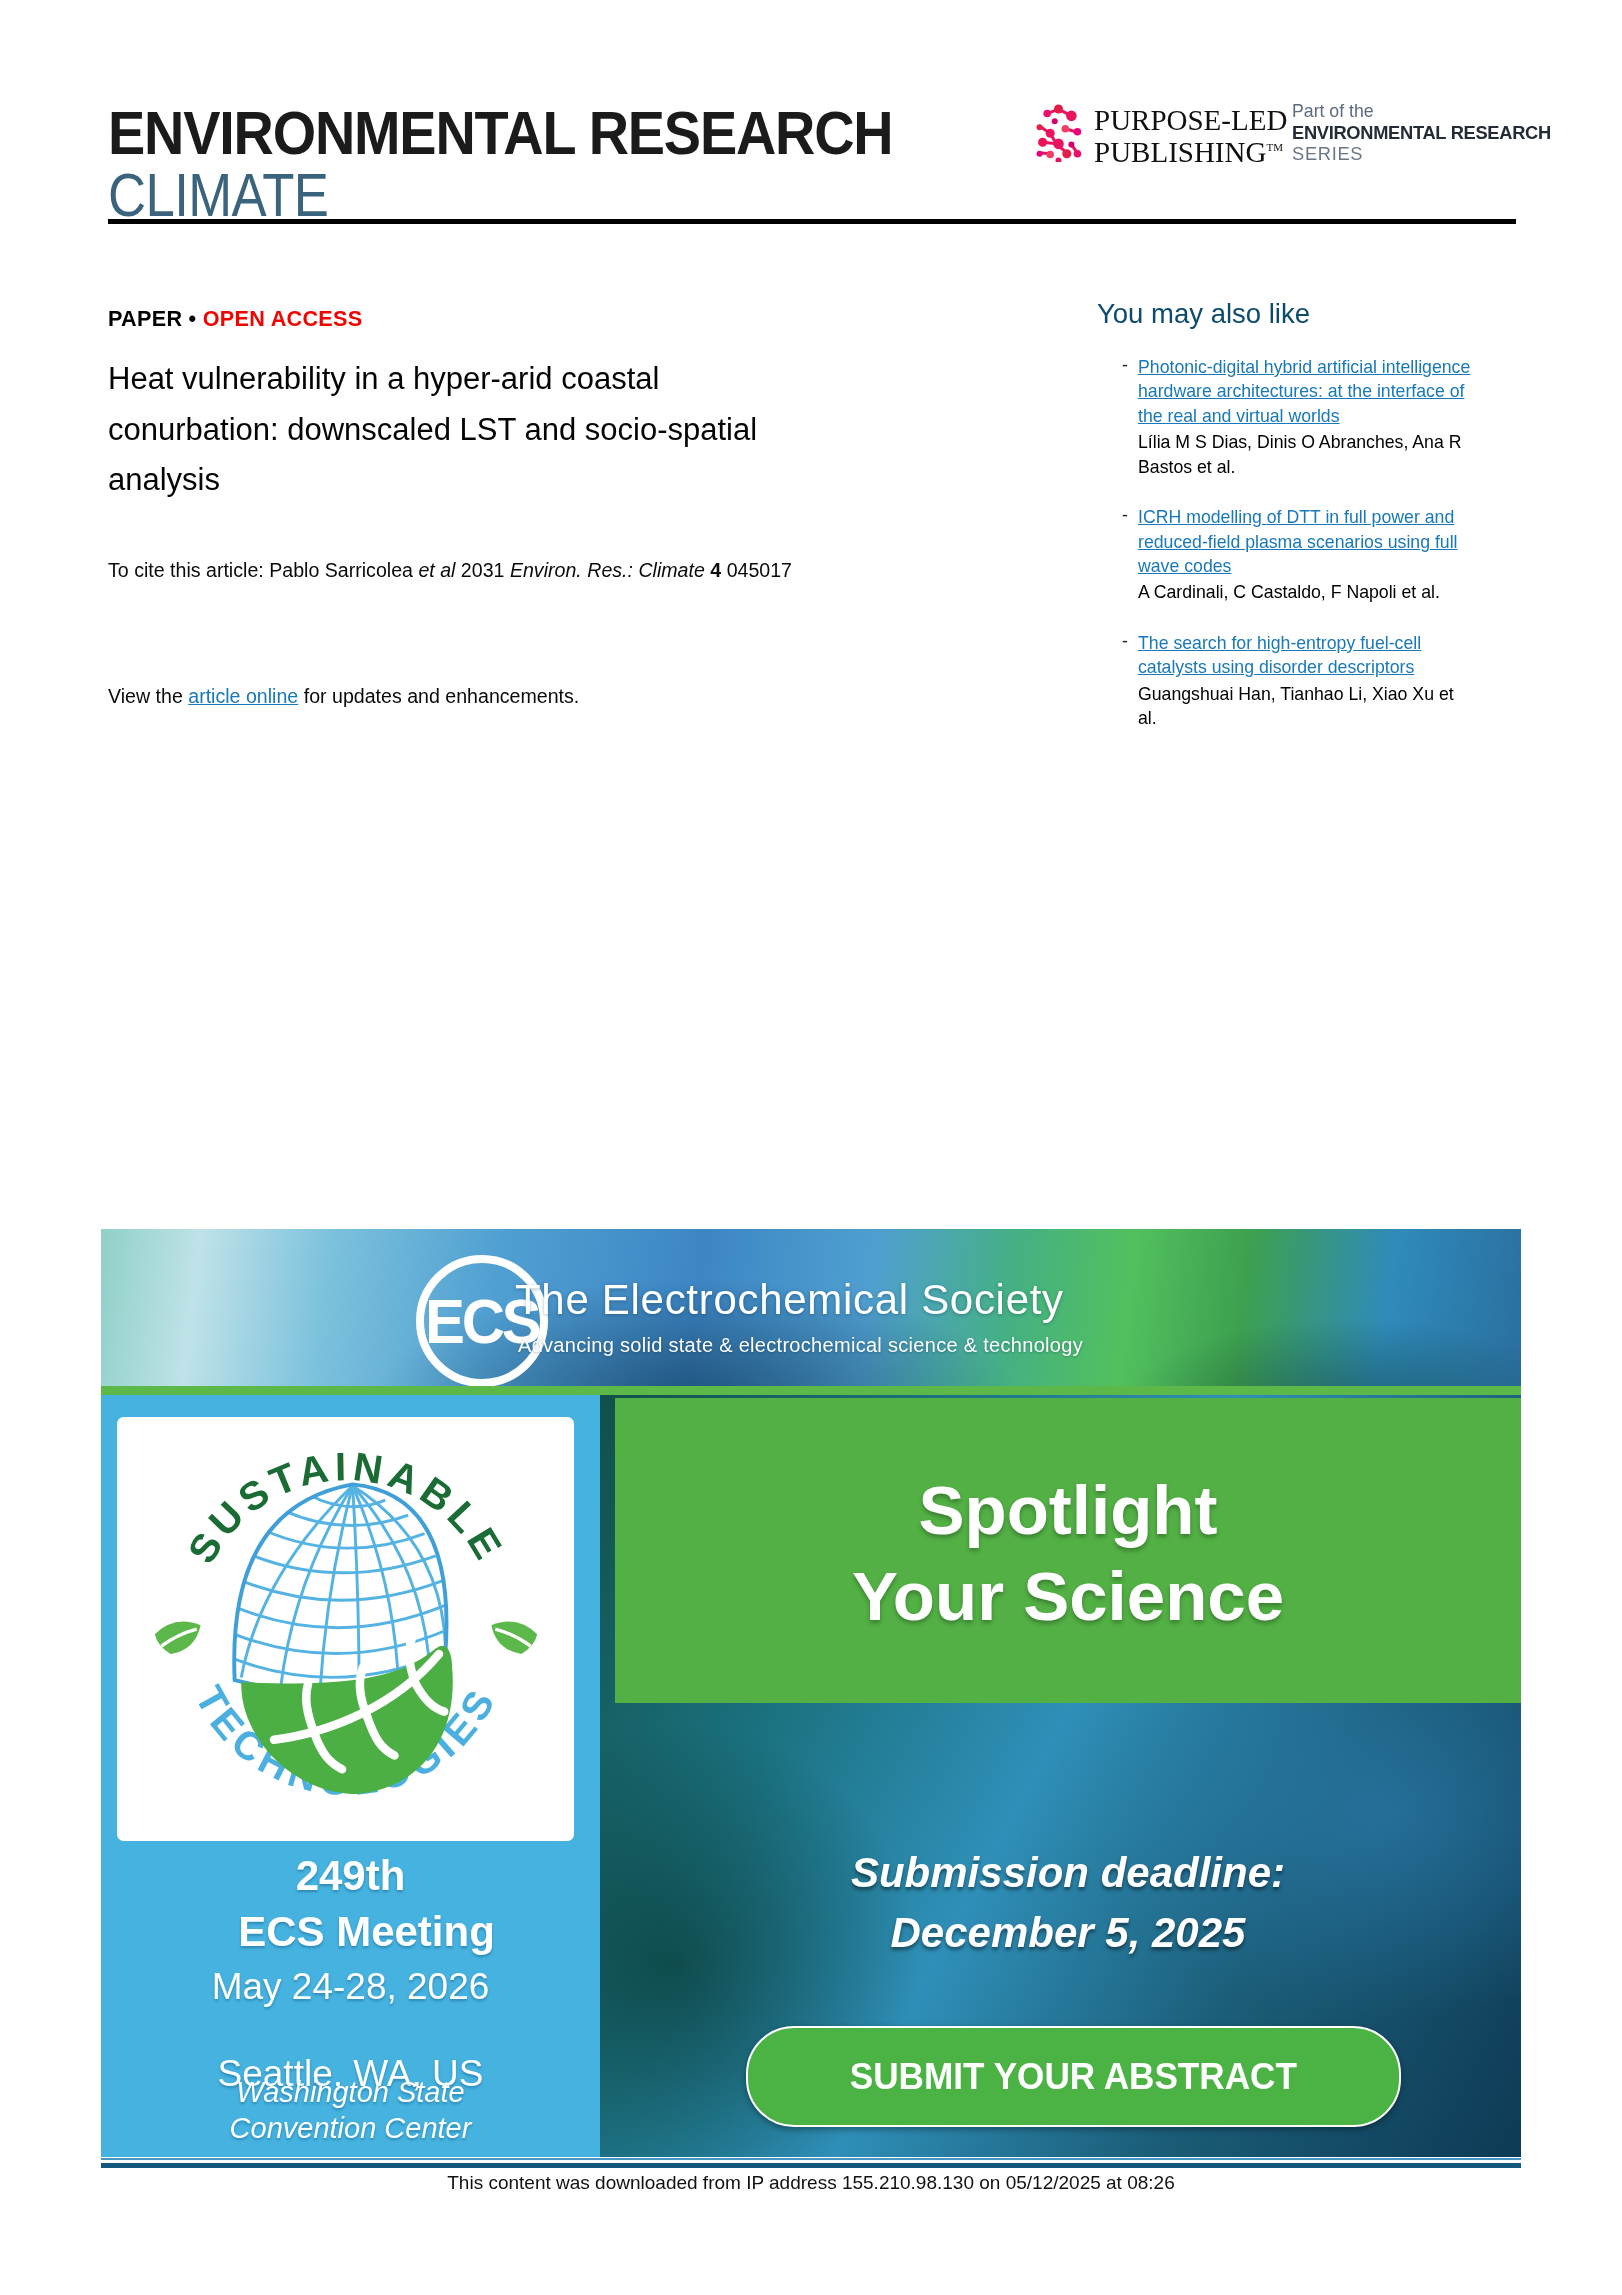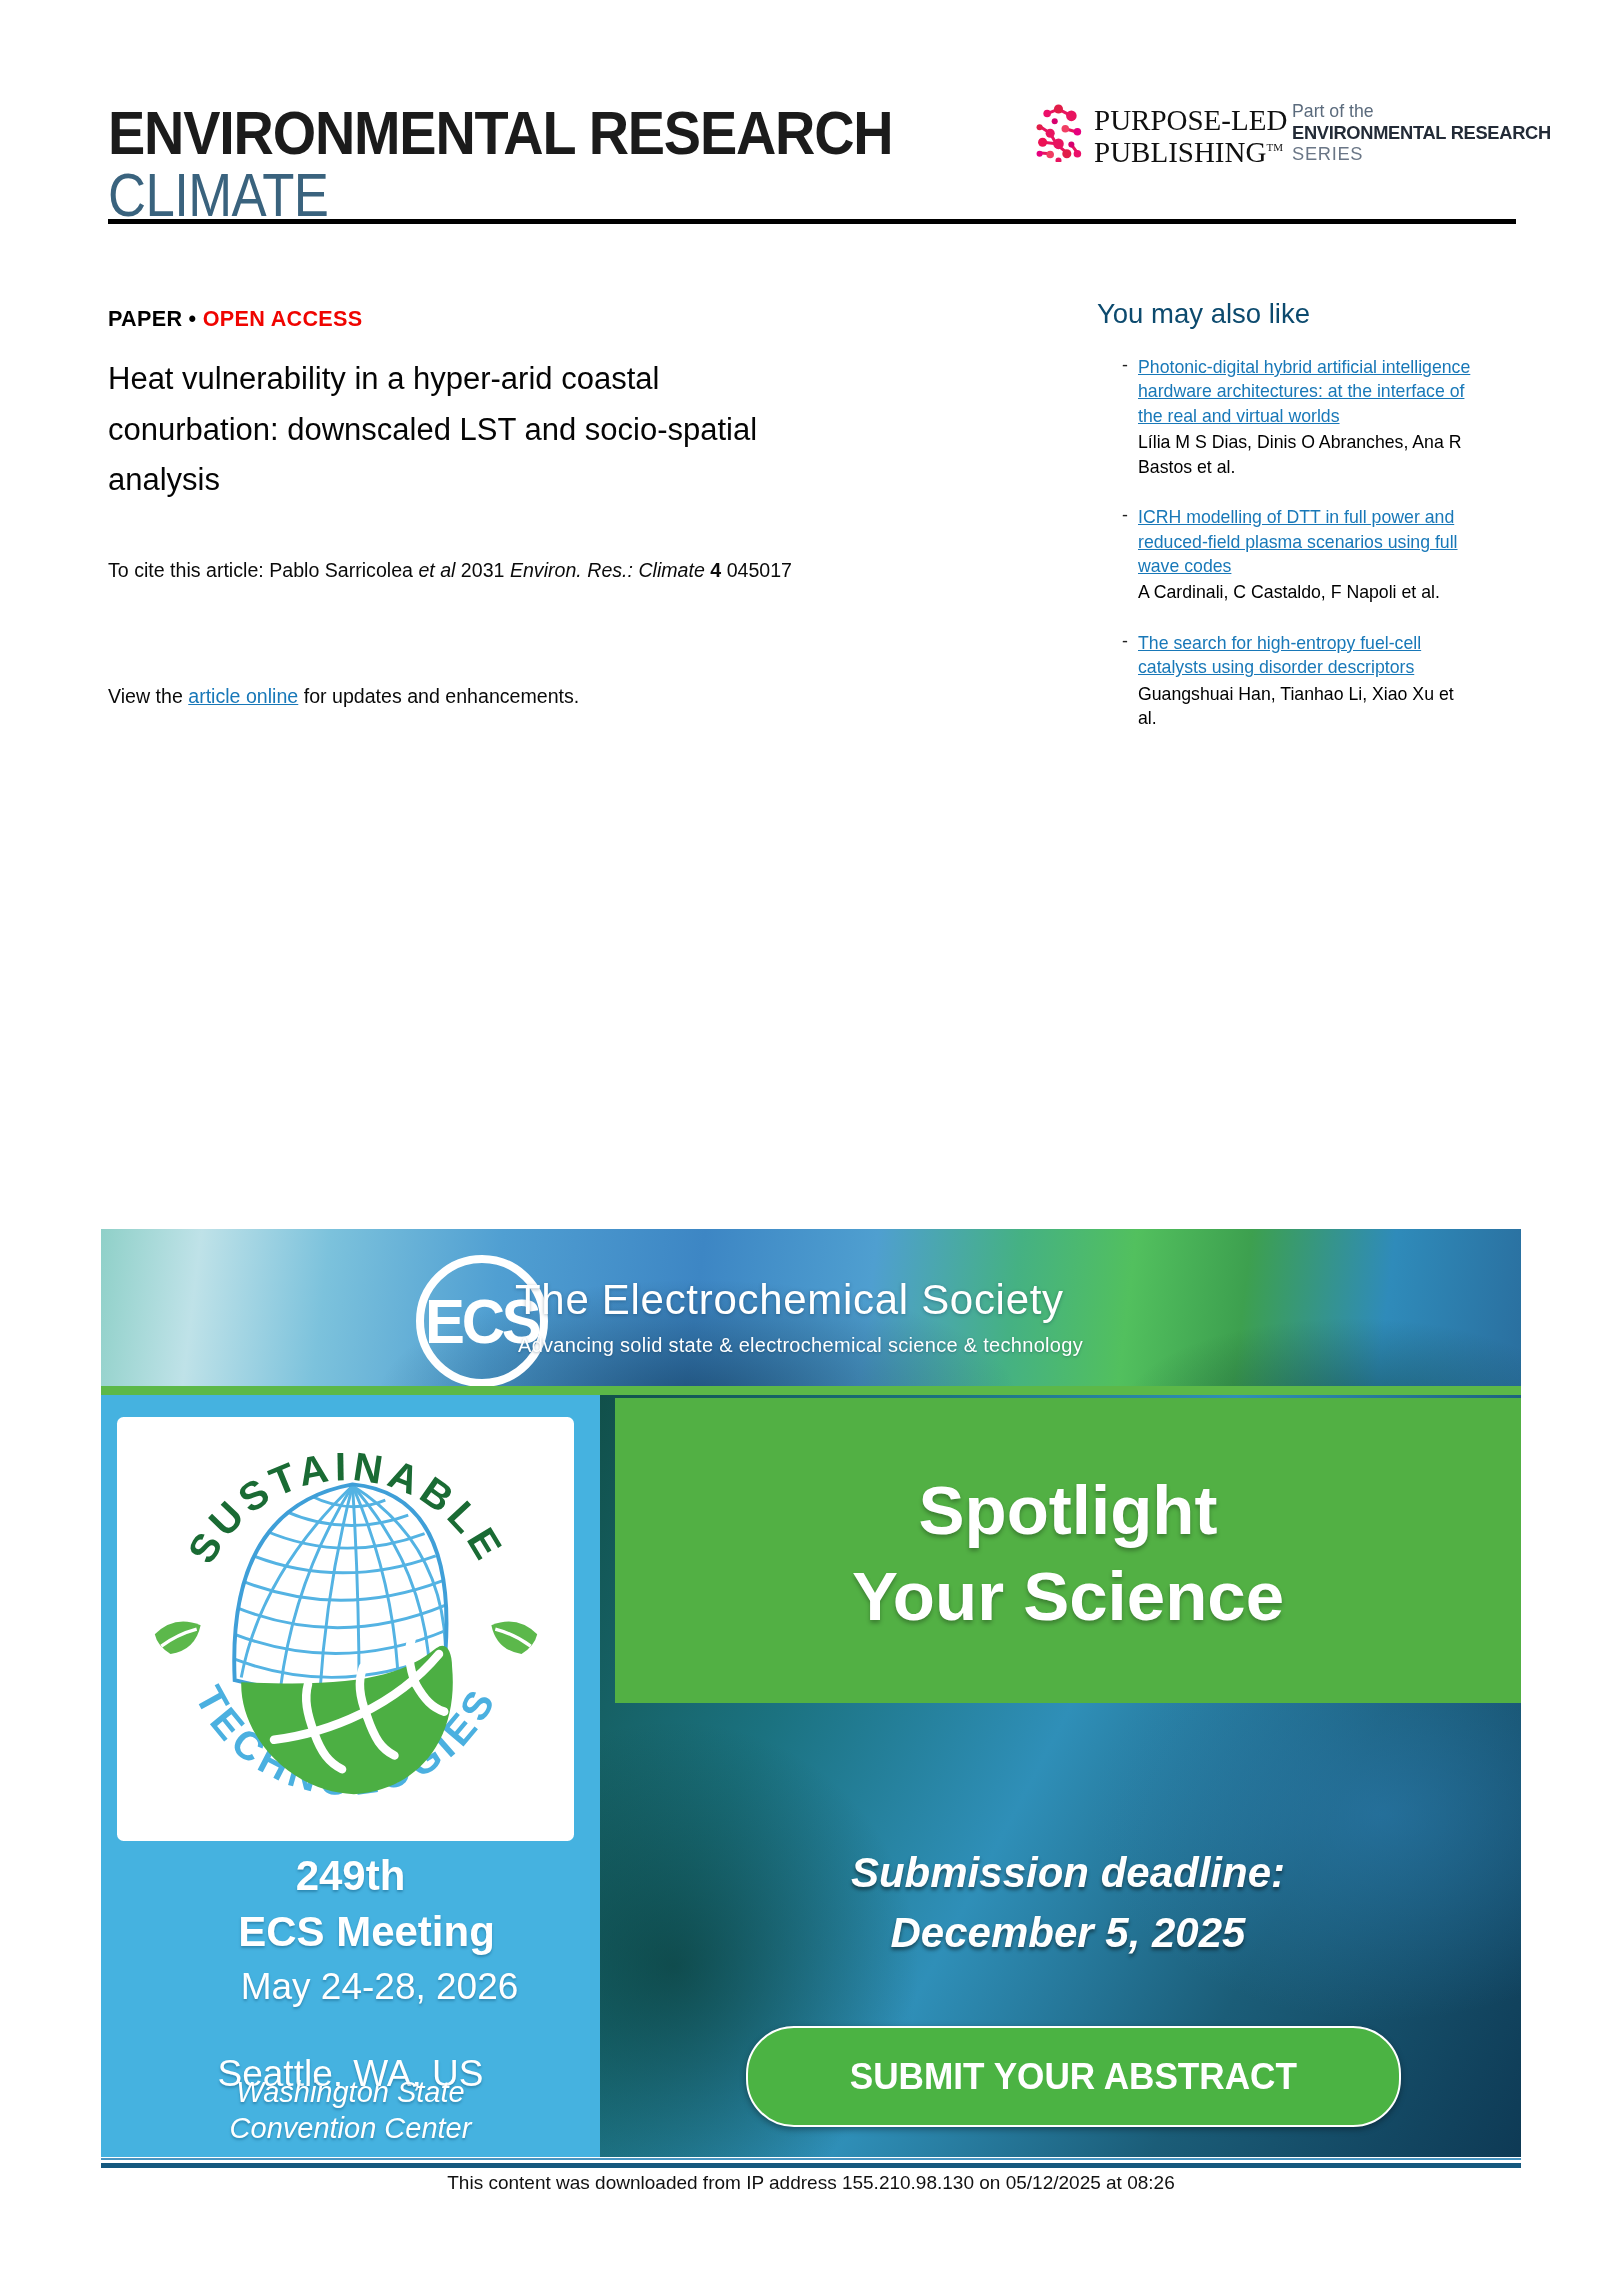--- a/index.html
+++ b/index.html
@@ -69,21 +69,21 @@
       radial-gradient(ellipse 327px 327px at 8% 75%, rgba(6,48,40,.6), transparent 75%),
       linear-gradient(118deg,#11504a 0%,#1b7280 26%,#2f8fb8 48%,#1b5d78 72%,#0e3a55 100%);}
   #ad-left{left:0;top:166px;width:499px;height:762px;background:#45b2e0;}
 
   #logo-card{left:16.4px;top:188px;width:457px;height:424px;background:#fff;border-radius:6.5px;
     display:flex;align-items:flex-start;justify-content:center;overflow:hidden;}
 
   .meet{left:0;width:499px;text-align:center;color:#fff;text-shadow:0 2px 2.6px rgba(0,60,95,.35);}
   #meet-1{top:623px;font-size:42px;font-weight:bold;}
   #meet-2{top:679px;font-size:42px;font-weight:bold;margin-left:16px;}
-  #meet-3{top:737px;font-size:37px;font-weight:400;padding-left:29px;}
+  #meet-3{top:737px;font-size:37px;font-weight:400;}
   #meet-4{top:790px;font-size:37px;font-weight:400;margin-top:34px;}
   #meet-5{top:845px;font-size:29px;font-style:italic;line-height:1.25;}
 
   #green-box{left:514px;top:169px;width:906px;height:305px;background:#52b044;
     display:flex;align-items:center;justify-content:center;}
   #headline{font-size:69px;font-weight:bold;color:#fff;text-align:center;line-height:1.24;
     text-shadow:0 3.3px 4.6px rgba(0,0,0,.28);margin-top:6.5px;}
   #deadline{left:514px;top:614px;width:906px;text-align:center;color:#fff;
     font-size:42px;font-weight:bold;font-style:italic;line-height:1.42;
     text-shadow:0 2.6px 3.9px rgba(0,0,0,.45);}

